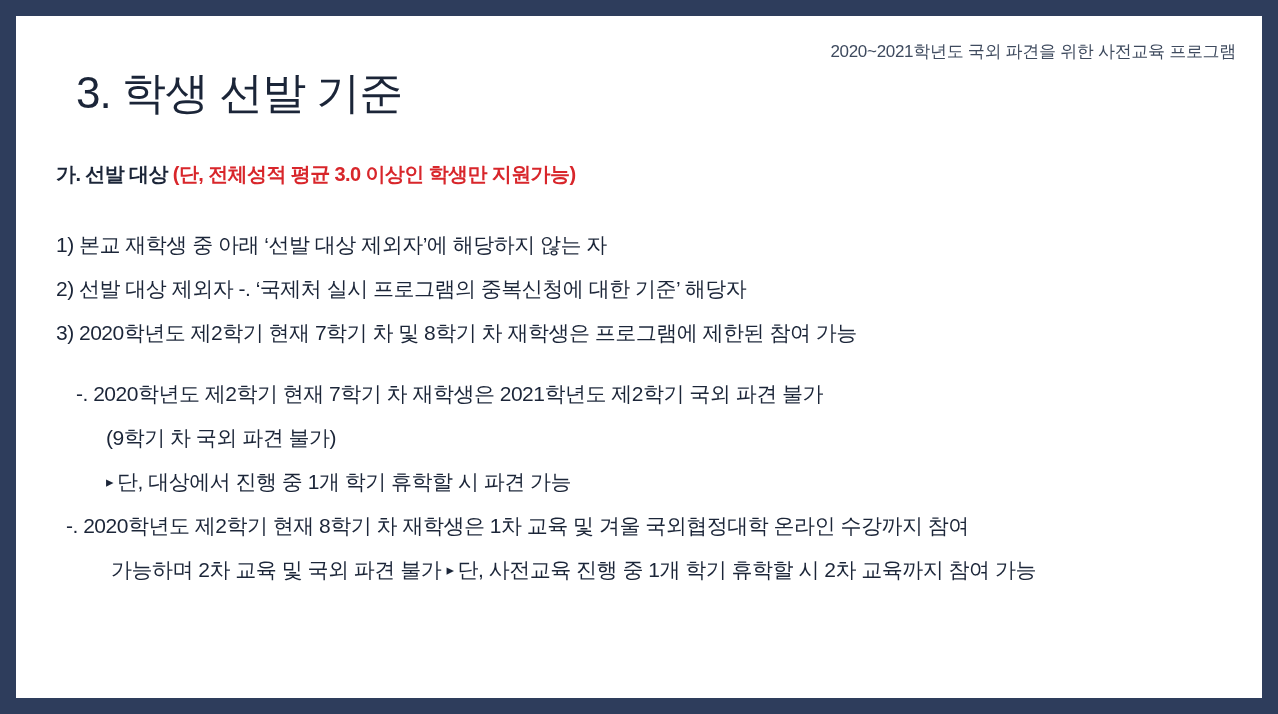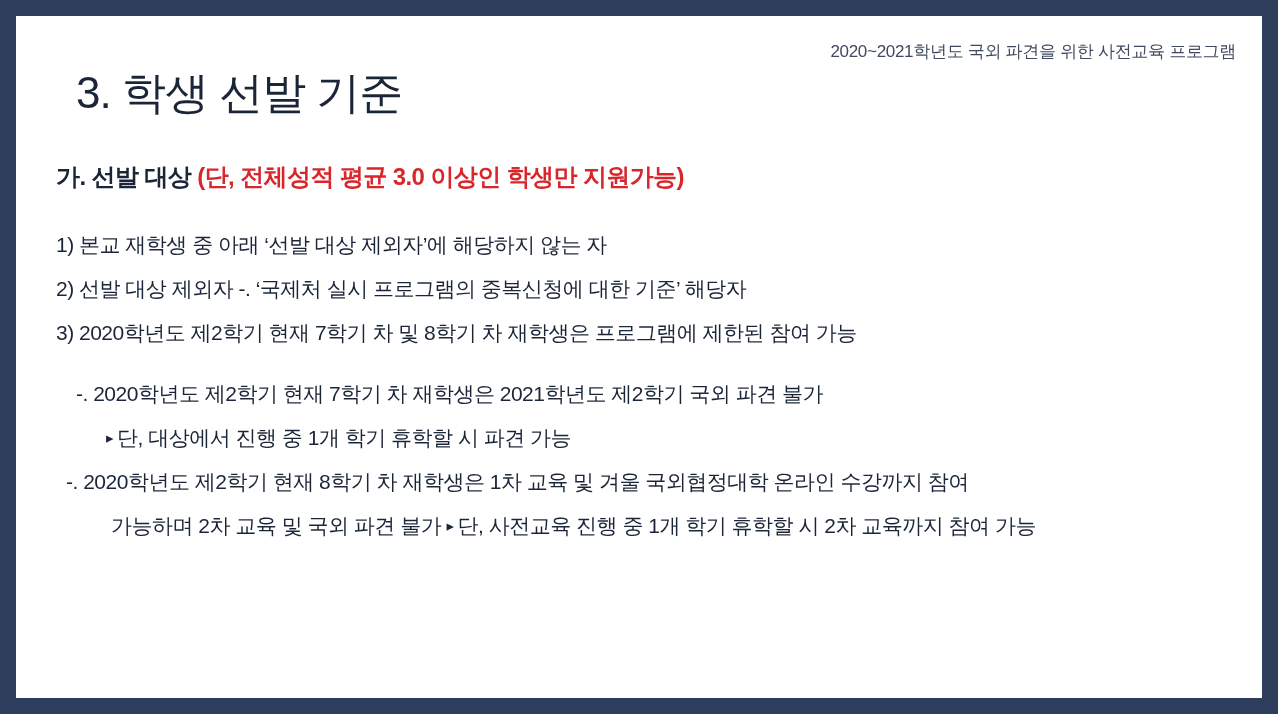--- a/index.html
+++ b/index.html
@@ -39,21 +39,21 @@
     font-size: 44px;
     font-weight: normal;
     color: #1b2538;
     letter-spacing: -1px;
     margin: 0;
   }
   .section-heading {
     position: absolute;
     left: 40px;
     top: 145px;
-    font-size: 24px;
+    font-size: 20px;
     font-weight: bold;
     color: #1b2538;
     letter-spacing: -0.6px;
     white-space: nowrap;
   }
   .section-heading .accent {
     color: #d8262b;
   }
   .body-block {
     position: absolute;
@@ -108,20 +108,23 @@
 
 
     <div class="line">
       <span>3) 2020학년도 제2학기 현재 7학기 차 및 8학기 차 재학생은 프로그램에 제한된 참여 가능</span>
     </div>
 
     <div class="line indent-2">
       <span>-. 2020학년도 제2학기 현재 7학기 차 재학생은 2021학년도 제2학기 국외 파견 불가</span>
     </div>
 
+    <div class="line indent-3">
+      <span>(9학기 차 국외 파견 불가)</span>
+    </div>
 
     <div class="line indent-3">
       <span class="bullet-arrow">▸</span><span>단, 대상에서 진행 중 1개 학기 휴학할 시 파견 가능</span>
     </div>
 
     <div class="line indent-4">
       <span>-. 2020학년도 제2학기 현재 8학기 차 재학생은 1차 교육 및 겨울 국외협정대학 온라인 수강까지 참여</span>
     </div>
 
     <div class="line indent-5 tight">

